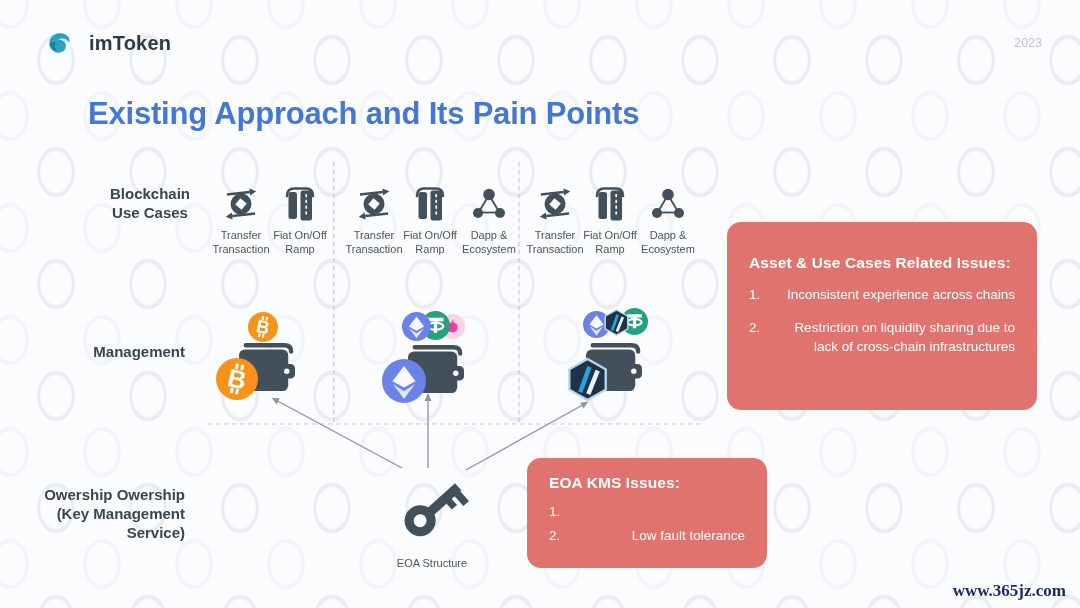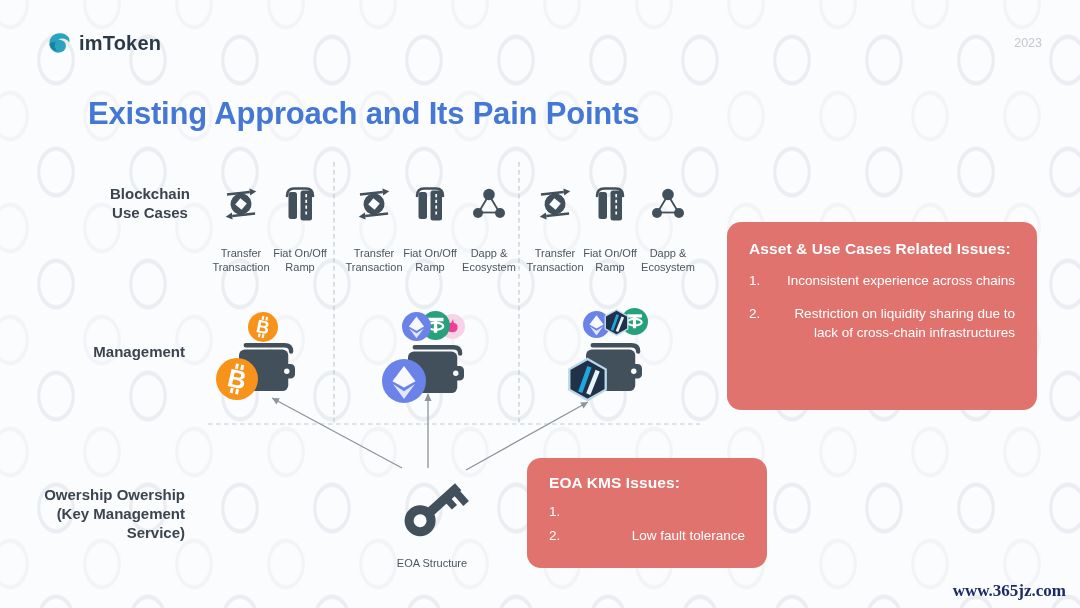--- a/index.html
+++ b/index.html
@@ -10,57 +10,57 @@
     position:relative; width:1080px; height:608px; overflow:hidden;
     background-color:#fbfcfd;
     background-image:
       radial-gradient(ellipse 26px 35px at center, rgba(0,0,0,0) 58%, rgba(228,233,238,0.75) 62%, rgba(228,233,238,0.75) 70%, rgba(0,0,0,0) 75%),
       radial-gradient(ellipse 26px 35px at center, rgba(0,0,0,0) 58%, rgba(231,235,240,0.45) 62%, rgba(231,235,240,0.45) 70%, rgba(0,0,0,0) 75%);
     background-size: 92px 112px, 92px 112px;
     background-position: 10px 4px, 56px 60px;
   }
 
   
-  .logo { position:absolute; left:46px; top:30px; display:flex; align-items:center; gap:7px;justify-content:space-between; }
+  .logo { position:absolute; left:46px; top:30px; display:flex; align-items:center; gap:17px;justify-content:space-between; }
   .logo-text { font-size:20px; font-weight:700; color:#2c3a47; letter-spacing:0.2px; }
   .year { position:absolute; right:38px; top:36px; font-size:12.5px; color:#c3c7cc;margin-left:48px; }
 
   .title {
     position:absolute; left:47px; top:96px; width:900px;
     font-size:31px; font-weight:800; color:#4577d4; letter-spacing:-0.2px;margin-left:41px;
   }
 
   
   .row-label { position:absolute; color:#3b454f; font-weight:700; font-size:15px; line-height:1.25; }
   .row-label.center { text-align:center; }
   .row-label.right { text-align:right; }
   #lbl-blockchain { left:85px; top:185px; width:130px; }
   #lbl-account   { left:30px; top:343px; width:155px; }
   #lbl-ownership { left:20px; top:486px; width:165px; }
 
   
   .uc-cell { position:absolute; top:184px; width:72px; display:flex; flex-direction:column; align-items:center; }
   .uc-icon { height:40px; display:flex; align-items:center; justify-content:center; }
-  .uc-caption { margin-top:22px; font-size:11px; line-height:1.3; color:#4b555f; text-align:center; width:72px; }
+  .uc-caption { margin-top:4px; font-size:11px; line-height:1.3; color:#4b555f; text-align:center; width:72px; }
 
   
   .overlay-svg { position:absolute; left:0; top:0; width:1080px; height:608px; pointer-events:none; }
 
   
   .wallet-group { position:absolute; }
   .wallet-group .abs { position:absolute; }
 
   
   .key-block { position:absolute; left:390px; top:468px; width:84px; }
   .key-label { position:absolute; left:372px; top:557px; width:120px; text-align:center; font-size:11px; color:#4b555f; }
 
   
   .issue-box {
     position:absolute; background:#e0736e; border-radius:14px; color:#ffffff;
-    padding:18px 22px;
+    padding:32px 22px;
   }
   #asset-box { left:727px; top:222px; width:310px; height:188px; }
   #eoa-box   { left:527px; top:458px; width:240px; height:110px; padding:16px 22px; }
   .issue-title { font-size:15.5px; font-weight:800; letter-spacing:0.1px; }
   .issue-list { margin-top:13px; display:flex; flex-direction:column; gap:13px; }
   #eoa-box .issue-list { margin-top:10px; gap:4px; }
   .issue-item { display:flex; font-size:13.5px; line-height:1.45; }
   .issue-num { width:32px; flex:0 0 32px; }
   .issue-text { flex:1;text-align:right; }
 

